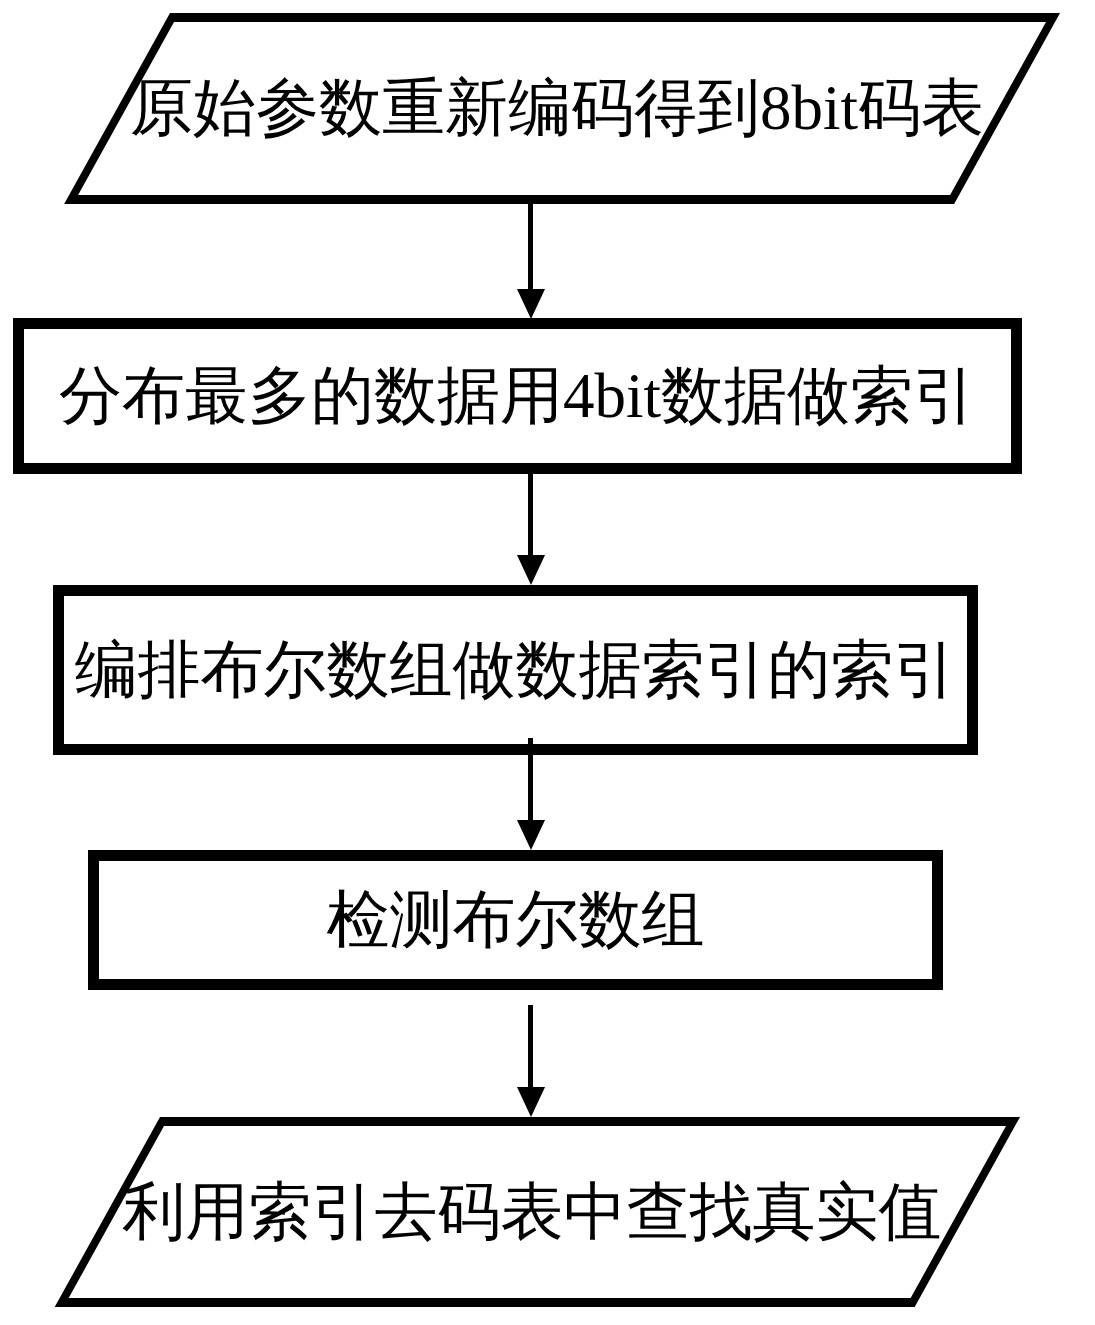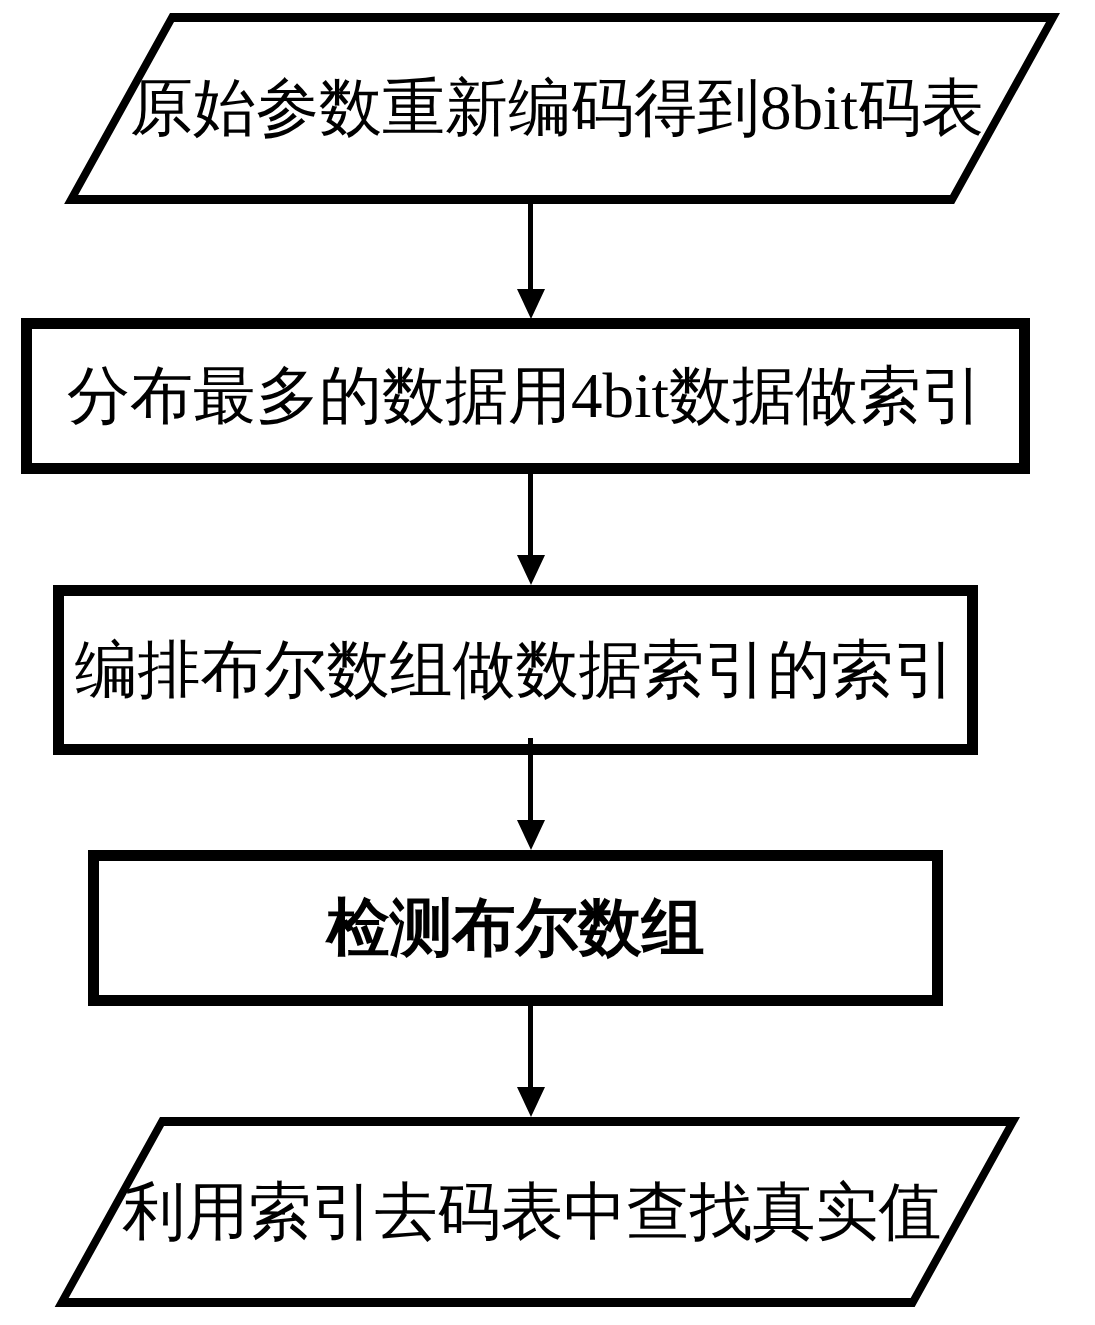--- a/index.html
+++ b/index.html
@@ -52,23 +52,23 @@
   .arrow-head {
     position: absolute;
     width: 0;
     height: 0;
     border-left: 14px solid transparent;
     border-right: 14px solid transparent;
     border-top: 30px solid #000000;
   }
   
   #node-1 { left: 170px; top: 13px;   width: 890px;  height: 191px; }
-  #node-2 { left: 13px;  top: 318px;  width: 1009px; height: 156px; margin-left: 8px; }
+  #node-2 { left: 13px;  top: 318px;  width: 1009px; height: 156px; }
   #node-3 { left: 53px;  top: 585px;  width: 925px;  height: 170px; }
-  #node-4 { left: 88px;  top: 850px;  width: 855px;  height: 156px; font-weight: bold; }
+  #node-4 { left: 88px;  top: 850px;  width: 855px;  height: 140px; }
   #node-5 { left: 160px; top: 1117px; width: 860px;  height: 190px; }
 
   #arrow-1-line { left: 528px; top: 203px;  height: 88px; }
   #arrow-1-head { left: 517px; top: 289px; }
   #arrow-2-line { left: 528px; top: 473px;  height: 83px; }
   #arrow-2-head { left: 517px; top: 555px; }
   #arrow-3-line { left: 528px; top: 738px;  height: 83px; }
   #arrow-3-head { left: 517px; top: 820px; }
   #arrow-4-line { left: 528px; top: 1005px; height: 83px; }
   #arrow-4-head { left: 517px; top: 1087px; }

